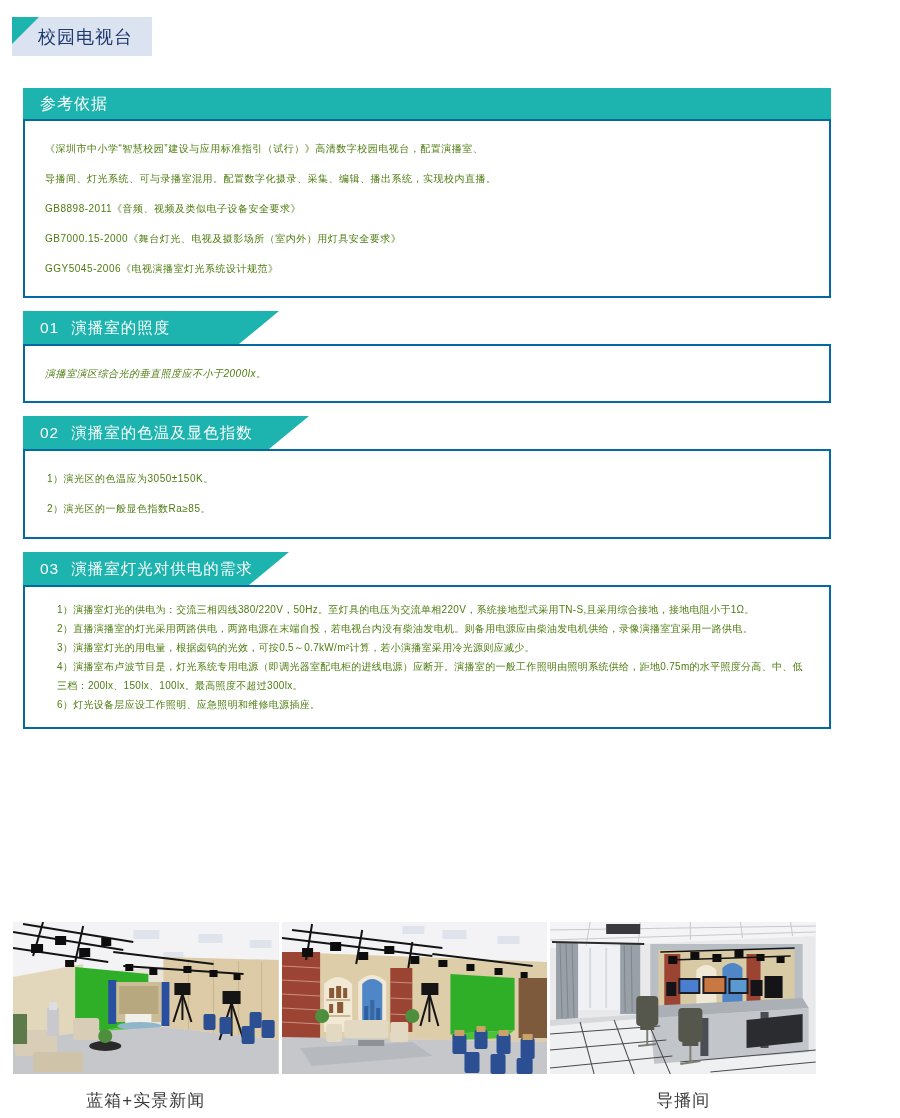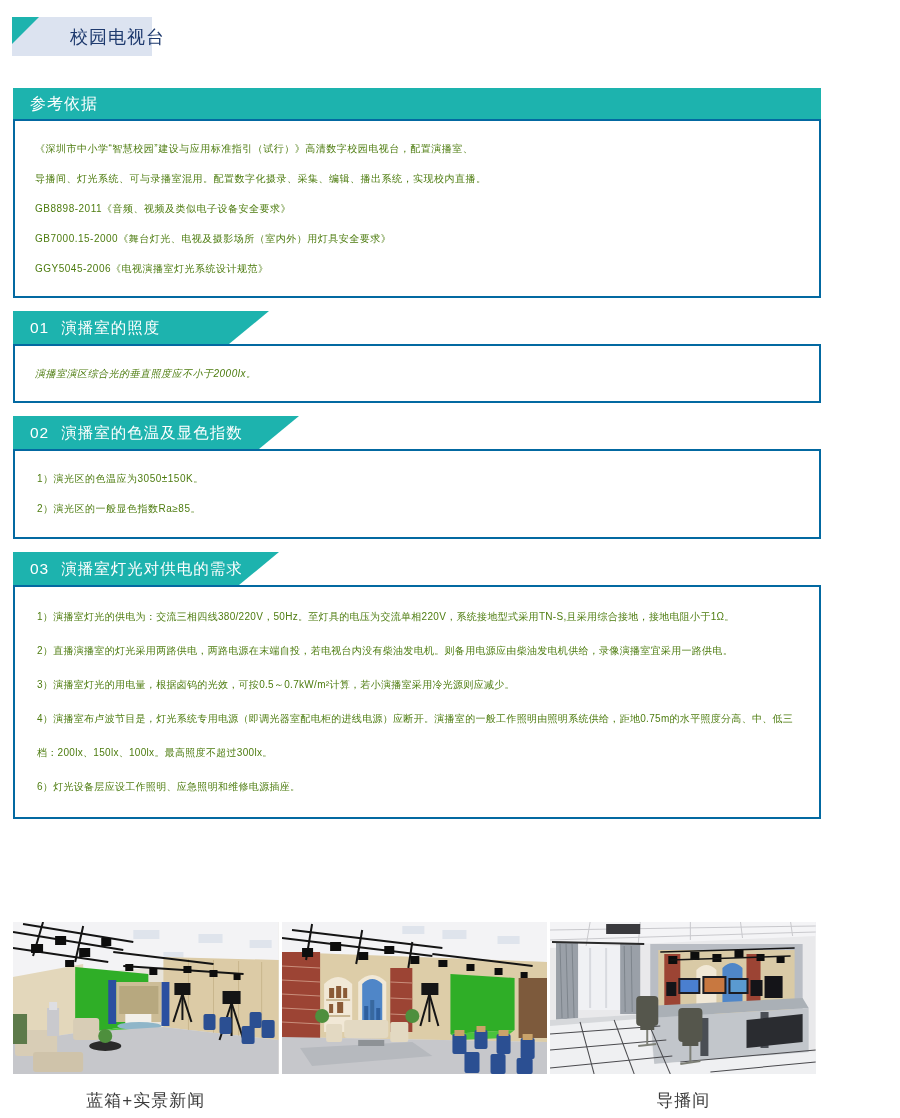--- a/index.html
+++ b/index.html
@@ -11,41 +11,40 @@
     background: #ffffff;
     overflow: hidden;
     font-family: "Liberation Sans", "DejaVu Sans", sans-serif;
   }
   
   .title-tab {
     position: absolute;
     left: 12px; top: 17px;
     width: 140px; height: 39px;
     background: #dce3f0;
-    padding-left: 32px;
   }
   .title-tab .corner {
     position: absolute; left: 0; top: 0;
     width: 27px; height: 27px;
     background: #1db3ae;
     clip-path: polygon(0 0, 100% 0, 0 100%);
   }
   .title-tab .tab-text {
     display: block;
     padding-left: 26px;
     line-height: 41px;
     font-size: 18px;
     letter-spacing: 1px;
     color: #1e3a6e;
     white-space: nowrap;
   }
   
   .content {
     position: absolute;
-    left: 13px; top: 88px;
+    left: 23px; top: 88px;
     width: 808px;
   }
   .ref-header {
     height: 31px;
     background: #1db3ae;
     color: #ffffff;
     font-size: 16px;
     line-height: 31px;
     padding-left: 17px;
     letter-spacing: 1px;
@@ -72,21 +71,21 @@
   }
   .sec-header .num { margin-right: 12px; }
   .w1 { width: 256px; }
   .w2 { width: 286px; }
   .w3 { width: 266px; }
   .sec-body-1 { padding: 15px 18px 14px 20px; }
   .sec-body-1 p { line-height: 26px; letter-spacing: .5px; font-style: italic; }
   .sec-body-2 { padding: 13px 18px 13px 22px; }
   .sec-body-2 p { line-height: 30px; letter-spacing: .5px; }
   .sec-body-3 { padding: 13px 16px 13px 22px; }
-  .sec-body-3 p { line-height: 34px; letter-spacing: .3px; }
+  .sec-body-3 p { line-height: 19px; letter-spacing: .3px; margin-left: 10px; }
   
   .gallery {
     position: absolute;
     left: 13px; top: 922px;
     width: 803px;
     display: flex;
     gap: 3px;
   }
   .gallery figure { flex: 1 1 0; }
   .gallery svg { display: block; width: 100%; height: 152px; }

